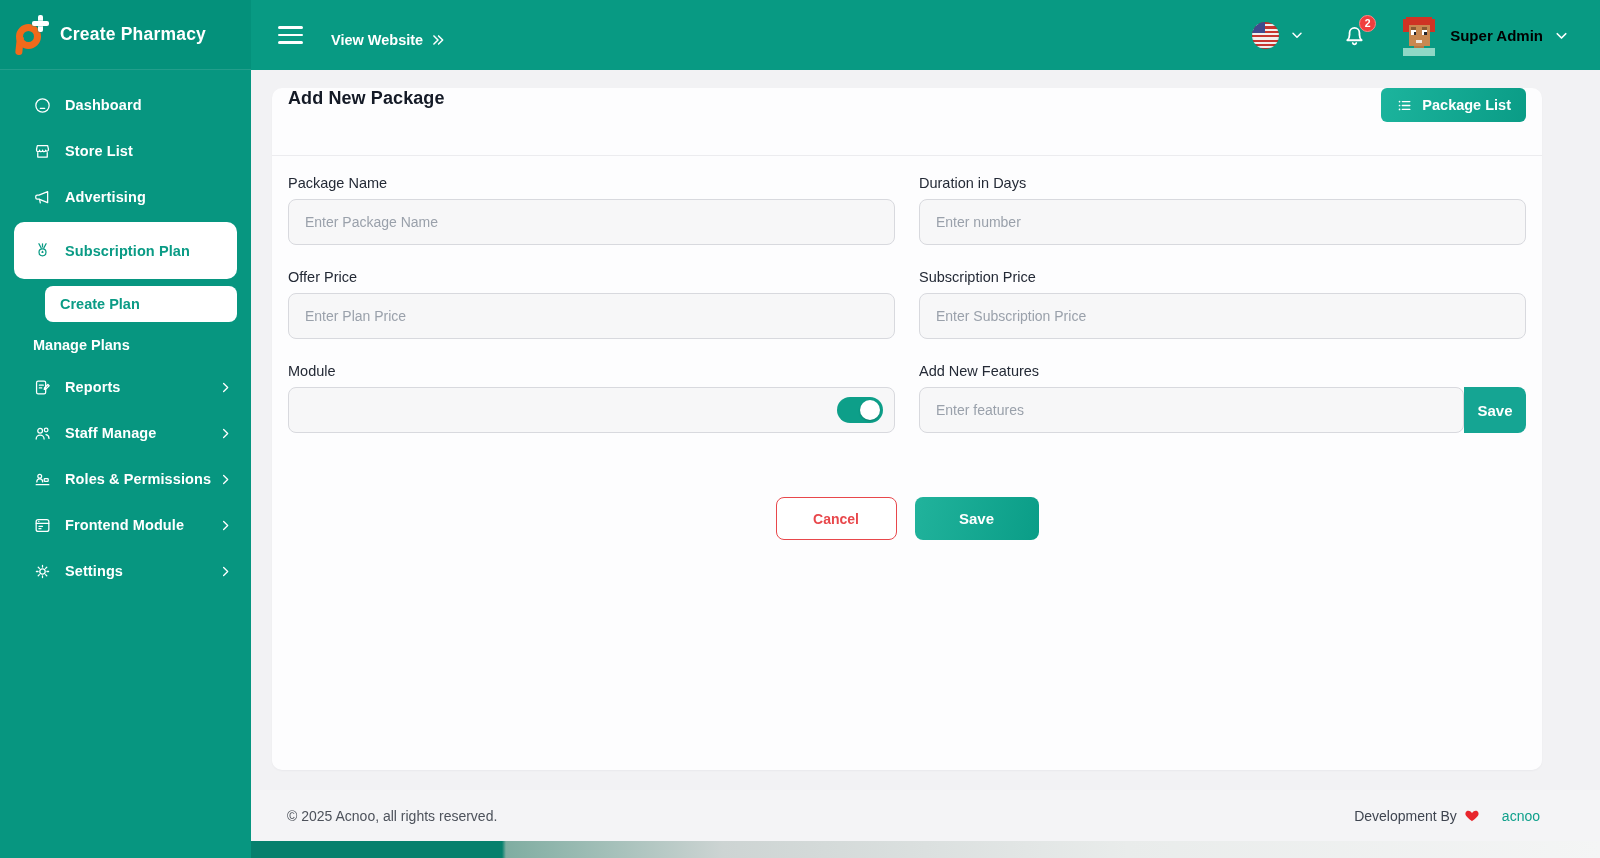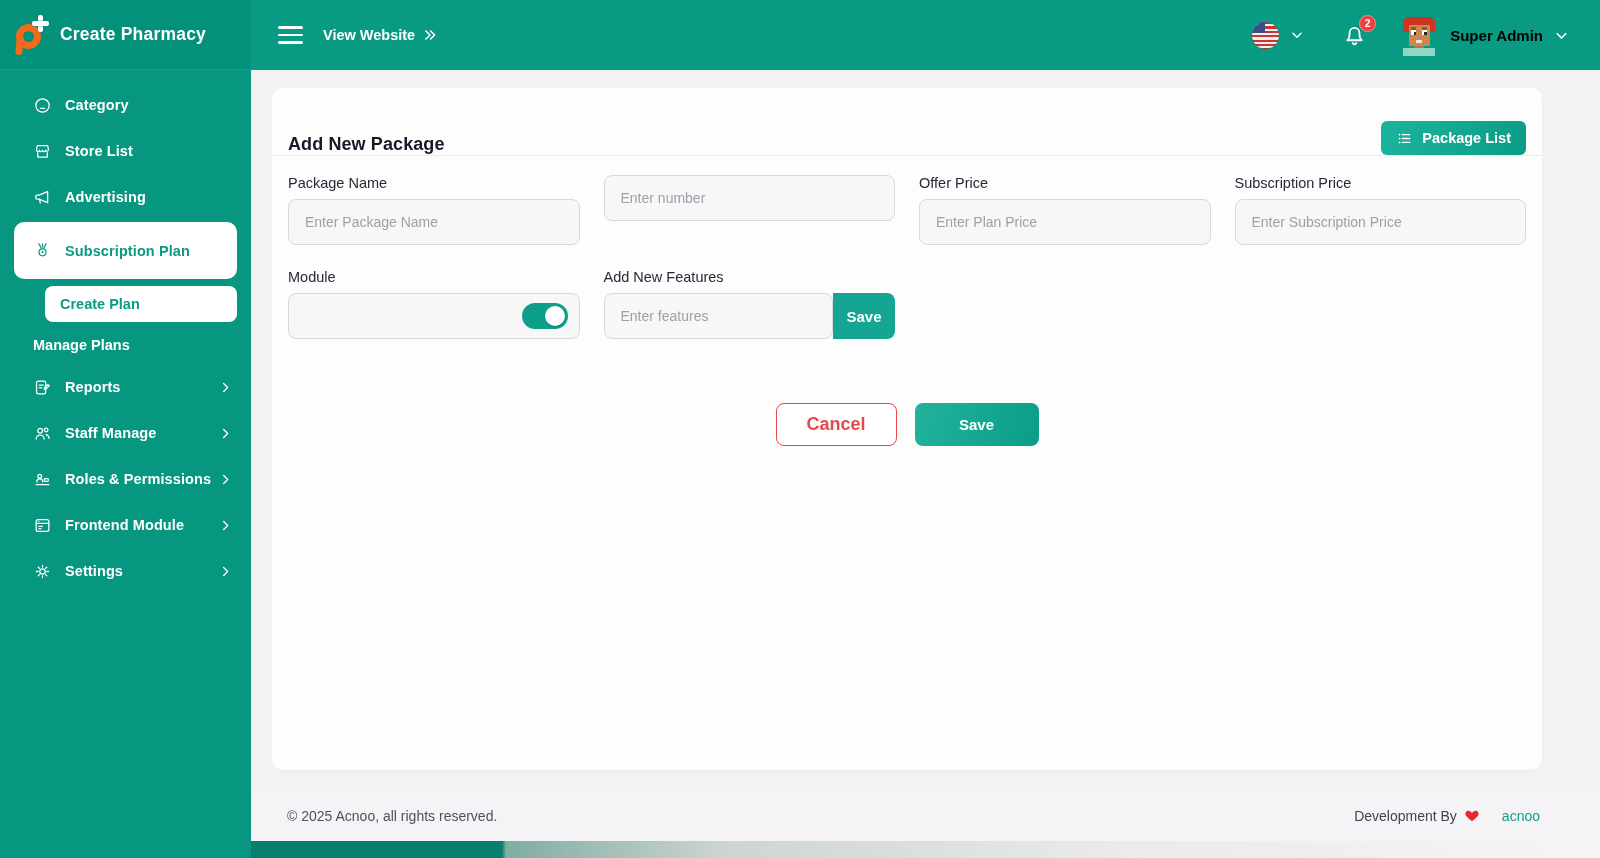--- a/index.html
+++ b/index.html
@@ -66,21 +66,21 @@
   .submenu-item.plain { padding-left: 33px; height: 38px; }
 
   
   .main { flex: 1; display: flex; flex-direction: column; height: 858px; position: relative; }
 
   .topbar {
     height: 70px; background: #089a83;
     display: flex; align-items: center; justify-content: space-between;
     padding: 0 30px 0 27px;
   }
-  .topbar-left { display: flex; align-items: center; gap: 20px; }
+  .topbar-left { display: flex; align-items: flex-end; gap: 28px; }
   .hamburger { background: none; border: none; cursor: pointer; display: flex; flex-direction: column; gap: 5px; padding: 4px 0; }
   .hamburger span { width: 25px; height: 2.6px; background: #fff; border-radius: 2px; display: block; }
   .view-website {
     display: flex; align-items: center; gap: 7px; cursor: pointer;
     color: #fff; font-size: 14.5px; font-weight: 700; text-decoration: none;
   }
   .topbar-right { display: flex; align-items: center; }
   .lang { display: flex; align-items: center; gap: 10px; cursor: pointer; margin-right: 36px; }
   .flag {
     width: 27px; height: 27px; border-radius: 50%; position: relative; overflow: hidden;
@@ -101,33 +101,33 @@
   .username { color: #000000; font-size: 15px; font-weight: 700; }
 
   
   .content { height: 720px; padding: 18px 58px 20px 21px; background: #f2f2f4; }
   .card {
     background: #fdfdfe; border-radius: 10px; height: 682px;
     box-shadow: 0 1px 2px rgba(15,23,42,.04);
     display: flex; flex-direction: column;
   }
   .card-header {
-    height: 68px; display: flex; align-items: flex-end; justify-content: space-between;
+    height: 68px; display: flex; align-items: flex-start; justify-content: space-between;
     padding: 0 16px; border-bottom: 1px solid #ececef;
   }
   .page-title { font-size: 18px; font-weight: 700; color: #141a26; letter-spacing: .1px; }
   .pkg-list-btn {
     display: flex; align-items: center; gap: 9px; cursor: pointer;
     background: linear-gradient(105deg, #1cb49d, #0a9c86);
     color: #fff; border: none; border-radius: 6px;
     height: 34px; padding: 0 15px; font-size: 14.5px; font-weight: 700;
     font-family: inherit;
   }
   .form-wrap { padding: 19px 16px 0; }
-  .grid { display: grid; grid-template-columns: 1fr 1fr 1fr 1fr; column-gap: 24px; row-gap: 17px; gap: 24px; }
+  .grid { display: grid; grid-template-columns: 1fr 1fr; column-gap: 24px; row-gap: 17px; gap: 24px; }
   .field label { display: block; font-size: 14.5px; color: #242a36; margin-bottom: 8px; font-weight: 500; }
   .field input[type="text"] {
     width: 100%; height: 46px; background: #f7f7f8;
     border: 1px solid #d8d9de; border-radius: 8px;
     padding: 0 16px; font-size: 14px; color: #374151;
     font-family: inherit; outline: none;
   }
   .field input::placeholder { color: #9aa1ab; }
   .status-box {
     height: 46px; background: #f7f7f8; border: 1px solid #d8d9de; border-radius: 8px;
@@ -152,21 +152,21 @@
   .features-group input::placeholder { color: #9aa1ab; }
   .features-save-btn {
     width: 62px; height: 46px; border: none; cursor: pointer;
     background: #15a593; color: #fff; font-size: 15px; font-weight: 600;
     border-radius: 0 8px 8px 0; font-family: inherit;
   }
   .actions { display: flex; justify-content: center; gap: 18px; margin-top: 64px; }
   .btn-cancel {
     width: 121px; height: 43px; background: #fff; cursor: pointer;
     border: 1px solid #e8474b; color: #e8474b; border-radius: 8px;
-    font-size: 18px; font-weight: 700; font-family: inherit;
+    font-size: 14px; font-weight: 700; font-family: inherit;
   }
   .btn-save {
     width: 124px; height: 43px; cursor: pointer; border: none;
     background: linear-gradient(105deg, #21b39c, #0a9d87);
     color: #fff; border-radius: 8px; font-size: 15px; font-weight: 700;
     font-family: inherit;
   }
 
   
   .footer {
@@ -201,21 +201,21 @@
 
     <nav class="menu">
 
       <div class="menu-item">
         <span class="mi-icon">
           <svg viewBox="0 0 24 24" fill="none" stroke="currentColor" stroke-width="1.6" stroke-linecap="round">
               <circle cx="12" cy="12" r="8.4"></circle>
               <path d="M9.2 15.6h5.6"></path>
             </svg>
         </span>
-        <span>Category</span>
+        <span>Dashboard</span>
       </div>
 
       <div class="menu-item">
         <span class="mi-icon">
           <svg viewBox="0 0 24 24" fill="none" stroke="currentColor" stroke-width="1.6" stroke-linecap="round" stroke-linejoin="round">
               <path d="M4.5 9l1-4.5h13l1 4.5"></path>
               <path d="M4.5 9v1.3a1.9 1.9 0 0 0 3.8 0a1.9 1.9 0 0 0 3.8 0a1.9 1.9 0 0 0 3.8 0a1.9 1.9 0 0 0 3.6 0V9"></path>
               <path d="M6 13.5V19h12v-5.5"></path>
             </svg>
         </span>
@@ -425,20 +425,21 @@
 
         <div class="form-wrap">
           <div class="grid">
 
             <div class="field">
               <label>Package Name</label>
               <input type="text" placeholder="Enter Package Name" style="">
             </div>
 
             <div class="field">
+              <label>Duration in Days</label>
               <input type="text" placeholder="Enter number" style="">
             </div>
 
             <div class="field">
               <label>Offer Price</label>
               <input type="text" placeholder="Enter Plan Price" style="">
             </div>
 
             <div class="field">
               <label>Subscription Price</label>

